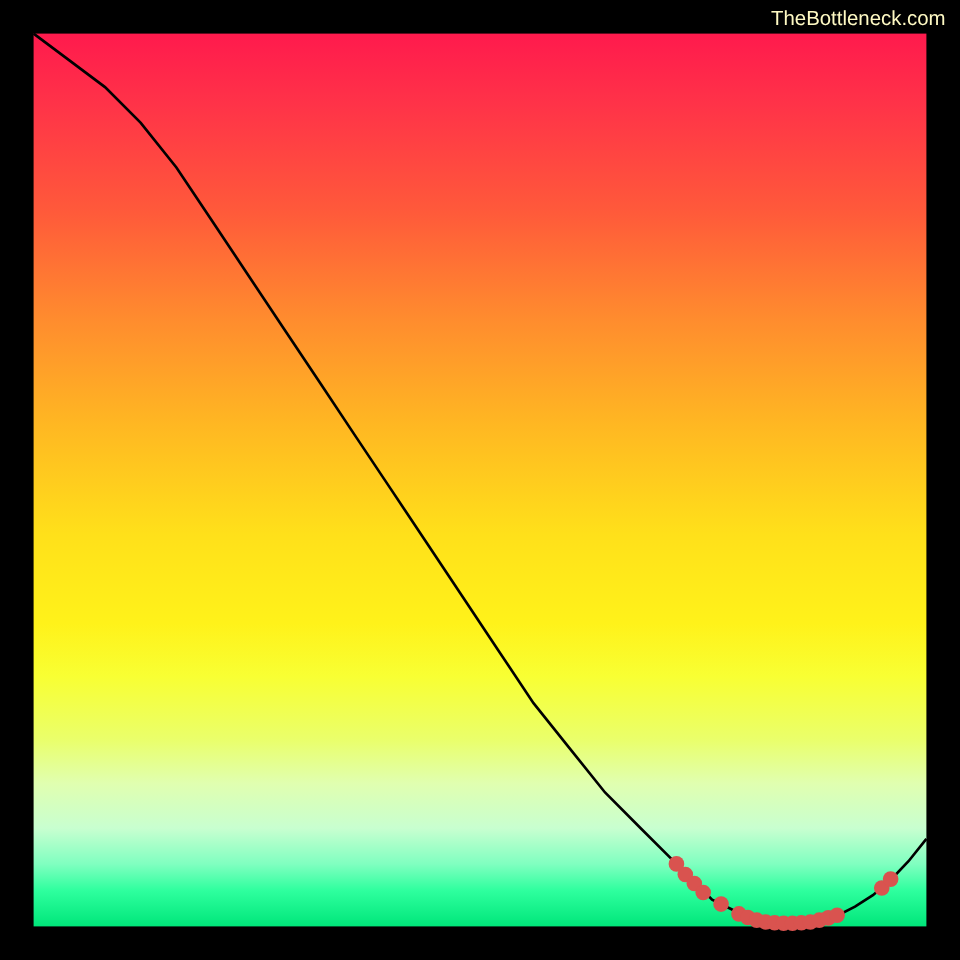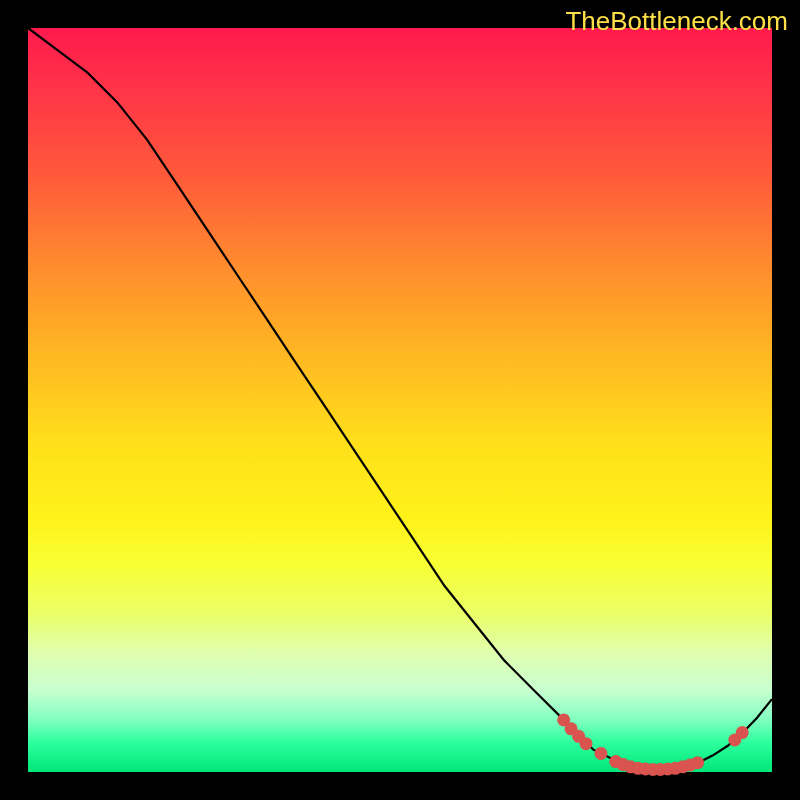--- a/index.html
+++ b/index.html
@@ -7,22 +7,22 @@
     width: 800px;
     height: 800px;
     background: #000;
     position: relative;
     font-family: Arial, sans-serif;
   }
   .watermark {
     position: absolute;
     top: 6px;
     right: 12px;
-    color: #fde047;
-    font-size: 26px;
+    color: #fef9c3;
+    font-size: 17px;
     z-index: 10;
   }
   .plot-area {
     position: absolute;
     left: 28px;
     top: 28px;
     width: 744px;
     height: 744px;
     background: linear-gradient(to bottom,
       #ff1a4d 0%,

